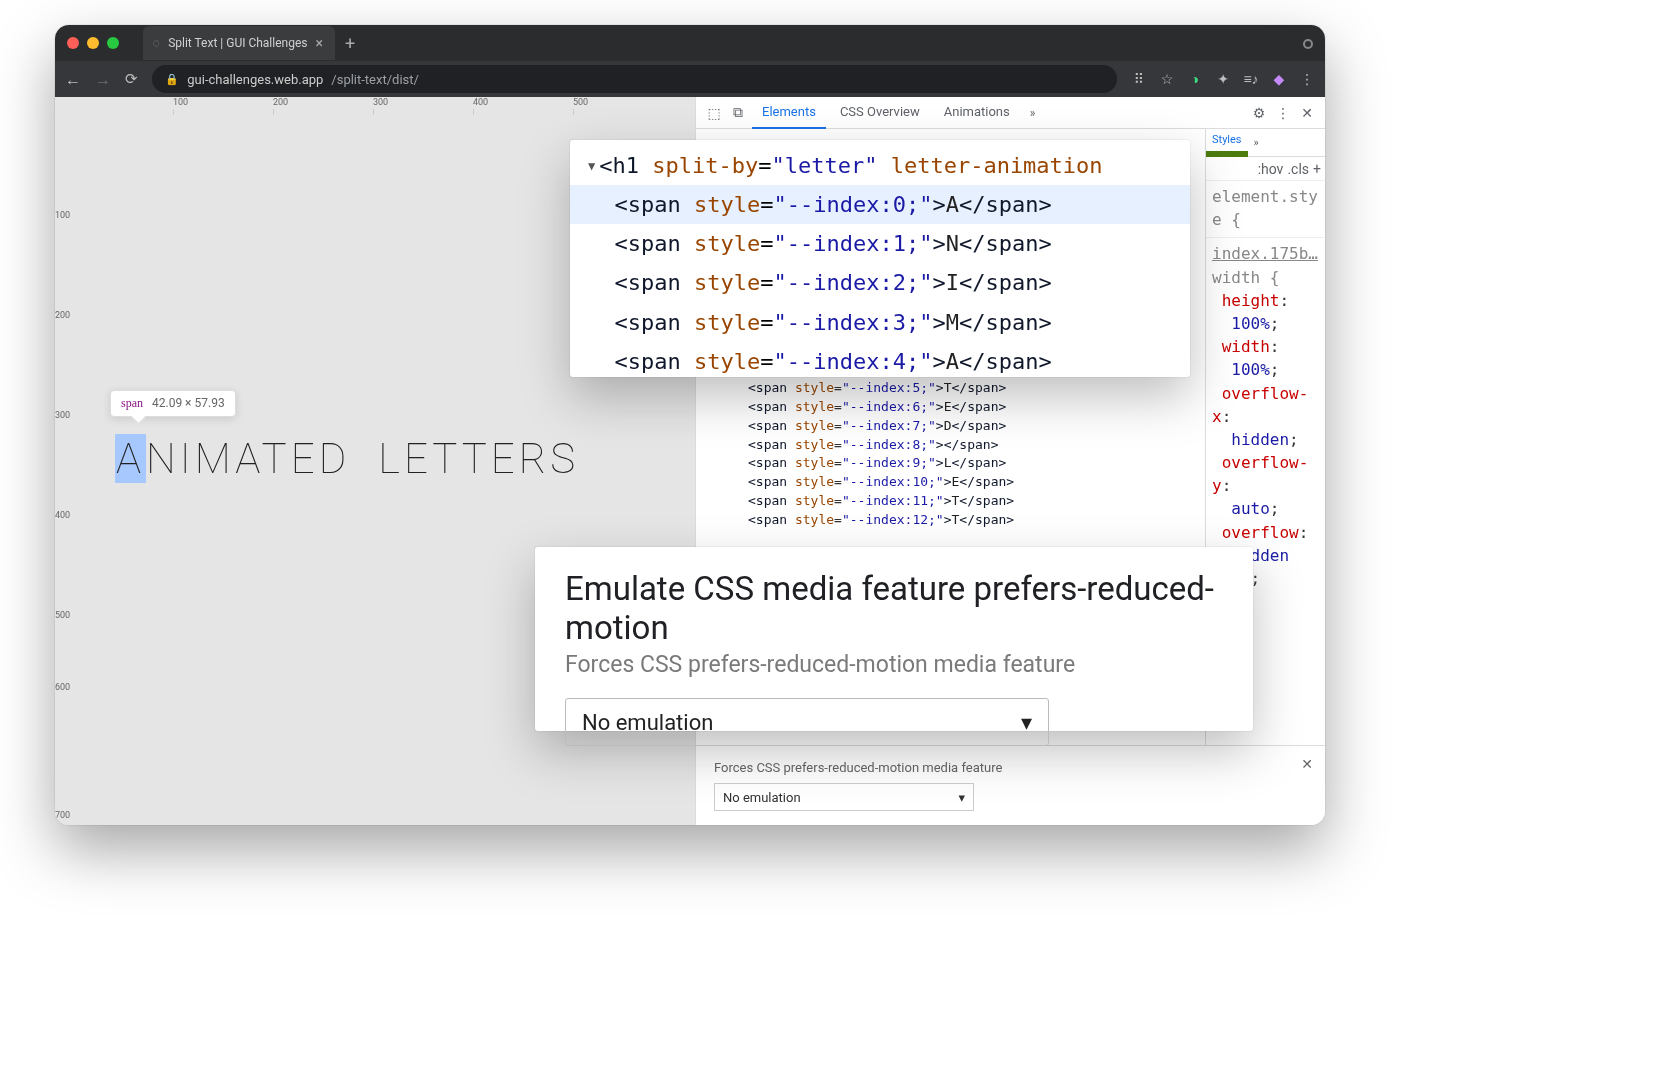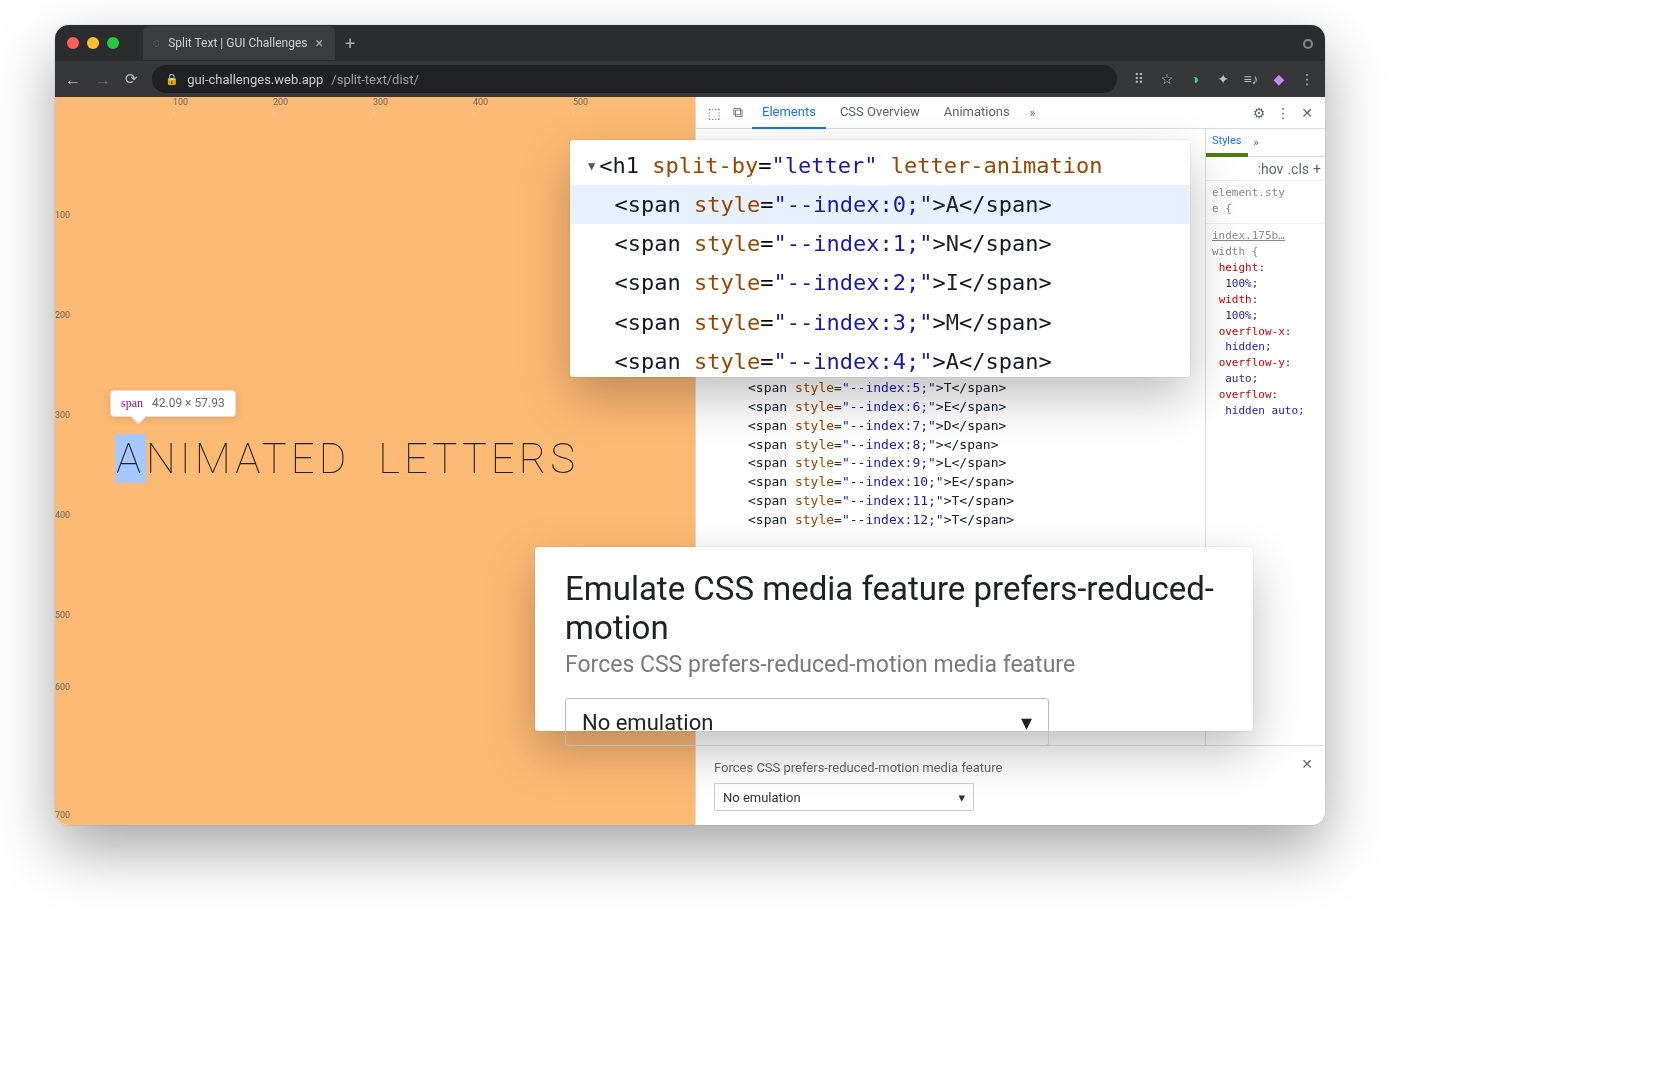--- a/index.html
+++ b/index.html
@@ -58,21 +58,21 @@
   padding: 0 14px;
   color: #ccc;
   font-size: 13px;
   gap: 8px;
 }
 .lock { font-size: 11px; }
 .url .path { color: #9aa0a6; }
 .ext-icons { display: flex; gap: 12px; align-items: center; }
 .ext-icons span { width: 16px; height: 16px; display:flex; align-items:center; justify-content:center; font-size:14px; }
 .content-row { display: flex; height: calc(100% - 72px); }
-.viewport { flex: 1; background: #fdba74; position: relative; overflow: hidden; }
+.viewport { flex: 1; background: #e5e5e5; position: relative; overflow: hidden; }
 .ruler-h { position: absolute; top: 0; left: 18px; right: 0; height: 18px; }
 .ruler-v { position: absolute; top: 18px; left: 0; bottom: 0; width: 18px; }
 .tick-h { position: absolute; top: 0; font-size: 9px; color: #666; }
 .tick-h::before { content:""; position:absolute; left:0; top:12px; width:1px; height:6px; background:#ccc; }
 .tick-v { position: absolute; left: 0; font-size: 9px; color: #666; transform: translateY(-50%); }
 .big-text {
   position: absolute;
   top: 337px;
   left: 60px; 
   font-size: 42px;
@@ -141,23 +141,23 @@
 .attrv { color: #1a1aa6; }
 .txt { color: #222; }
 .styles-pane {
   width: 120px;
   border-left: 1px solid #dadce0;
   font-size: 11px;
   overflow: hidden;
 }
 .styles-tabs { display:flex; border-bottom:1px solid #dadce0; height: 28px; align-items:center; }
 .styles-tabs .st { padding: 0 6px; color:#5f6368; }
-.styles-tabs .st.active { color:#1a73e8; border-bottom: 4px solid #4d7c0f; height: 28px; display:flex; align-items:center; }
+.styles-tabs .st.active { color:#1a73e8; border-bottom: 6px solid #4d7c0f; height: 28px; display:flex; align-items:center; }
 .filter-row { display:flex; height: 24px; align-items:center; border-bottom:1px solid #eee; padding: 0 4px; gap: 4px; color:#5f6368; font-size:14px; justify-content:flex-end; }
-.styles-body { padding: 4px 6px; font-family: Menlo, monospace; font-size: 11px; }
+.styles-body { padding: 4px 6px; font-family: Menlo, monospace; font-size: 16px; }
 .styles-body .sel-txt { color:#888; }
 .styles-body .prop { color: #c80000; }
 .styles-body .val { color: #1a1aa6; }
 .styles-body .link { color: #888; text-decoration: underline; }
 .styles-body .rule { margin-bottom: 6px; line-height: 1.45; }
 .bottom-drawer {
   border-top: 1px solid #dadce0;
   padding: 14px 18px;
   font-size: 13px;
   position: relative;

